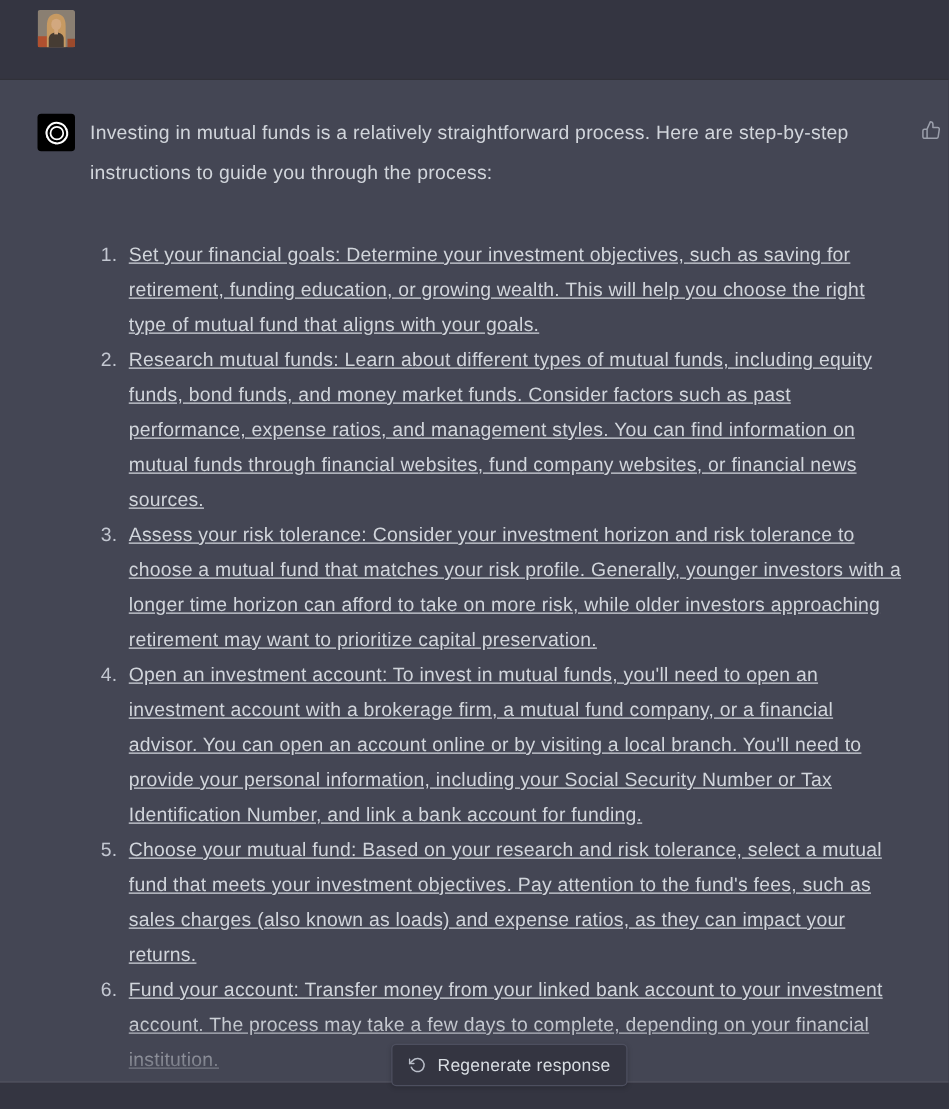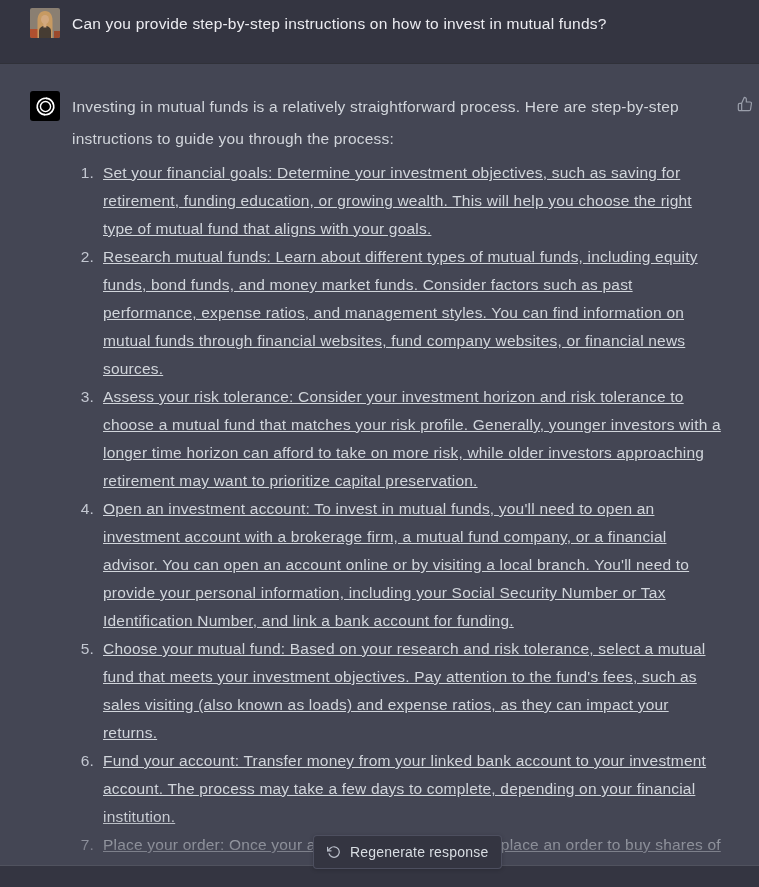--- a/index.html
+++ b/index.html
@@ -54,21 +54,21 @@
   }
   .assistant-content{
     margin-left:12px;
     width:652px;
     color:#d1d5db;
     font-size:15.5px;
     letter-spacing:.2px;
   }
   .intro{
     line-height:32px;
-    margin-bottom:4px;
+    margin-bottom:36px;
   }
   .step{
     display:flex;
     line-height:28px;
   }
   .step-num{
     width:22px;
     flex:none;
     text-align:right;
     margin-right:9px;
@@ -127,21 +127,20 @@
     <svg width="30" height="30" viewBox="0 0 30 30">
       <rect width="30" height="30" fill="#8a7f72"></rect>
       <rect x="0" y="21" width="9" height="9" fill="#b0502f"></rect>
       <rect x="24" y="23" width="6" height="7" fill="#9c4a2c"></rect>
       <path d="M15 3c-5 0-7.5 4-7.5 9.5V30h15V12.5C22.5 7 20 3 15 3z" fill="#c79a62"></path>
       <ellipse cx="15" cy="11.5" rx="4" ry="4.6" fill="#d2a87f"></ellipse>
       <path d="M9 30v-7c0-3 2.5-5 6-5s6 2 6 5v7z" fill="#463c33"></path>
       <rect x="13.4" y="14.5" width="3" height="5" fill="#d2a87f"></rect>
     </svg>
   </div>
-  <div class="user-text">Can you provide step-by-step instructions on how to invest in mutual funds?</div>
 </div>
 
 <div class="assistant-row">
   <div class="assistant-avatar">
     <svg width="21" height="21" viewBox="0 0 24 24">
       <g fill="none" stroke="#ffffff" stroke-width="1.9" stroke-linecap="round">
         <path d="M12 2.6 A 9.4 9.4 0 0 1 20.14 7.3" transform="rotate(8 12 12)"></path>
         <path d="M12 2.6 A 9.4 9.4 0 0 1 20.14 7.3" transform="rotate(68 12 12)"></path>
         <path d="M12 2.6 A 9.4 9.4 0 0 1 20.14 7.3" transform="rotate(128 12 12)"></path>
         <path d="M12 2.6 A 9.4 9.4 0 0 1 20.14 7.3" transform="rotate(188 12 12)"></path>
@@ -167,21 +166,21 @@
       <div class="step">
         <span class="step-num">3.</span>
         <span class="step-text">Assess your risk tolerance: Consider your investment horizon and risk tolerance to choose a mutual fund that matches your risk profile. Generally, younger investors with a longer time horizon can afford to take on more risk, while older investors approaching retirement may want to prioritize capital preservation.</span>
       </div>
       <div class="step">
         <span class="step-num">4.</span>
         <span class="step-text">Open an investment account: To invest in mutual funds, you'll need to open an investment account with a brokerage firm, a mutual fund company, or a financial advisor. You can open an account online or by visiting a local branch. You'll need to provide your personal information, including your Social Security Number or Tax Identification Number, and link a bank account for funding.</span>
       </div>
       <div class="step">
         <span class="step-num">5.</span>
-        <span class="step-text">Choose your mutual fund: Based on your research and risk tolerance, select a mutual fund that meets your investment objectives. Pay attention to the fund's fees, such as sales visiting (also known as loads) and expense ratios, as they can impact your returns.</span>
+        <span class="step-text">Choose your mutual fund: Based on your research and risk tolerance, select a mutual fund that meets your investment objectives. Pay attention to the fund's fees, such as sales charges (also known as loads) and expense ratios, as they can impact your returns.</span>
       </div>
       <div class="step">
         <span class="step-num">6.</span>
         <span class="step-text">Fund your account: Transfer money from your linked bank account to your investment account. The process may take a few days to complete, depending on your financial institution.</span>
       </div>
       <div class="step">
         <span class="step-num">7.</span>
         <span class="step-text">Place your order: Once your account is funded, you can place an order to buy shares of the mutual fund. You can either invest a specific dollar amount or purchase a specific number of shares. Mutual fund orders are typically executed at the end of the trading day</span>
       </div>
     </div>

